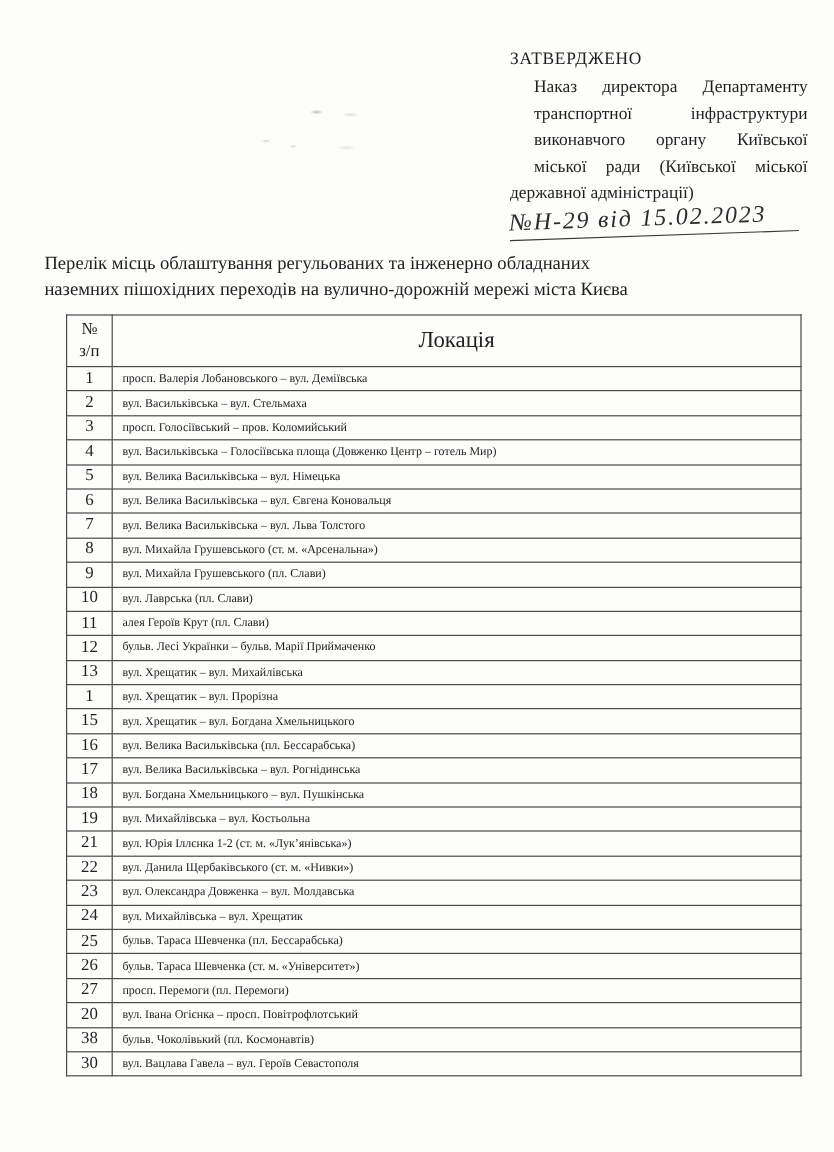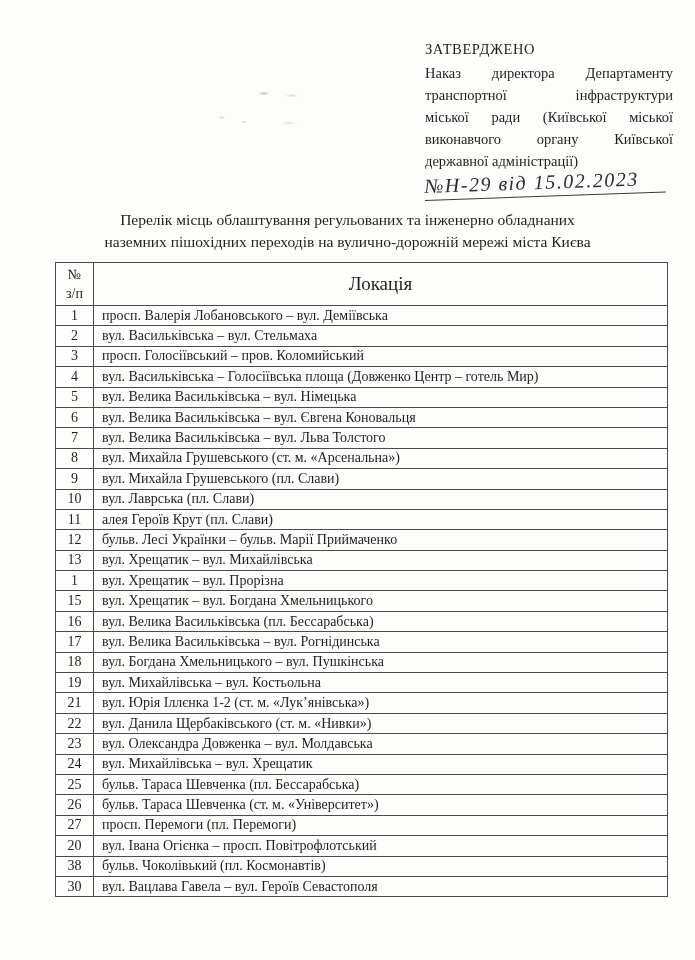--- a/index.html
+++ b/index.html
@@ -37,41 +37,40 @@
     top: 38px;
     width: 248px;
     font-size: 14.5px;
     line-height: 22px;
   }
   .approval-label {
     letter-spacing: 0.6px;
     margin-bottom: 2px;
   }
   .approval-line { text-align: justify; }
-  .approval-line.jline { text-align-last: justify; }
+  .approval-line.jline { text-align-last: justify; margin-left: 20px; }
   .handwritten {
     display: inline-block;
     width: 97%;
     margin-top: 3px;
     font-style: italic;
     font-size: 20px;
     letter-spacing: 1.5px;
     color: #2d2d2d;
     border-bottom: 1.6px solid #3a3a3a;
     padding-bottom: 3px;
     transform: rotate(-2deg);
     transform-origin: left bottom;
     white-space: nowrap;
   }
   .doc-title {
     position: absolute;
     left: 37px;
     top: 209px;
     width: 621px;
-    text-align: center;
     font-size: 15.5px;
     line-height: 21.5px;
   }
   table.loc-table {
     position: absolute;
     left: 55px;
     top: 262px;
     width: 613px;
     border-collapse: collapse;
     table-layout: fixed;
@@ -97,37 +96,37 @@
   th.col-loc {
     text-align: center;
     font-size: 19px;
   }
   td.col-num {
     font-size: 14px;
     height: 19.4px;
     padding: 0;
   }
   td.col-loc {
-    font-size: 14px;
+    font-size: 10px;
     padding: 0 6px 0 8px;
   }
 </style>
 </head>
 <body>
 
 <div class="page">
 
   <div class="smudge"></div>
 
   <div class="approval">
     <div class="approval-label">ЗАТВЕРДЖЕНО</div>
     <div class="approval-line jline">Наказ директора Департаменту</div>
     <div class="approval-line jline">транспортної інфраструктури</div>
+    <div class="approval-line jline">виконавчого органу Київської</div>
     <div class="approval-line jline">міської ради (Київської міської</div>
-    <div class="approval-line jline">виконавчого органу Київської</div>
     <div class="approval-line">державної адміністрації)</div>
     <span class="handwritten">№Н-29 від 15.02.2023</span>
   </div>
 
   <div class="doc-title">
     <div>Перелік місць облаштування регульованих та інженерно обладнаних</div>
     <div>наземних пішохідних переходів на вулично-дорожній мережі міста Києва</div>
   </div>
 
   <table class="loc-table">

